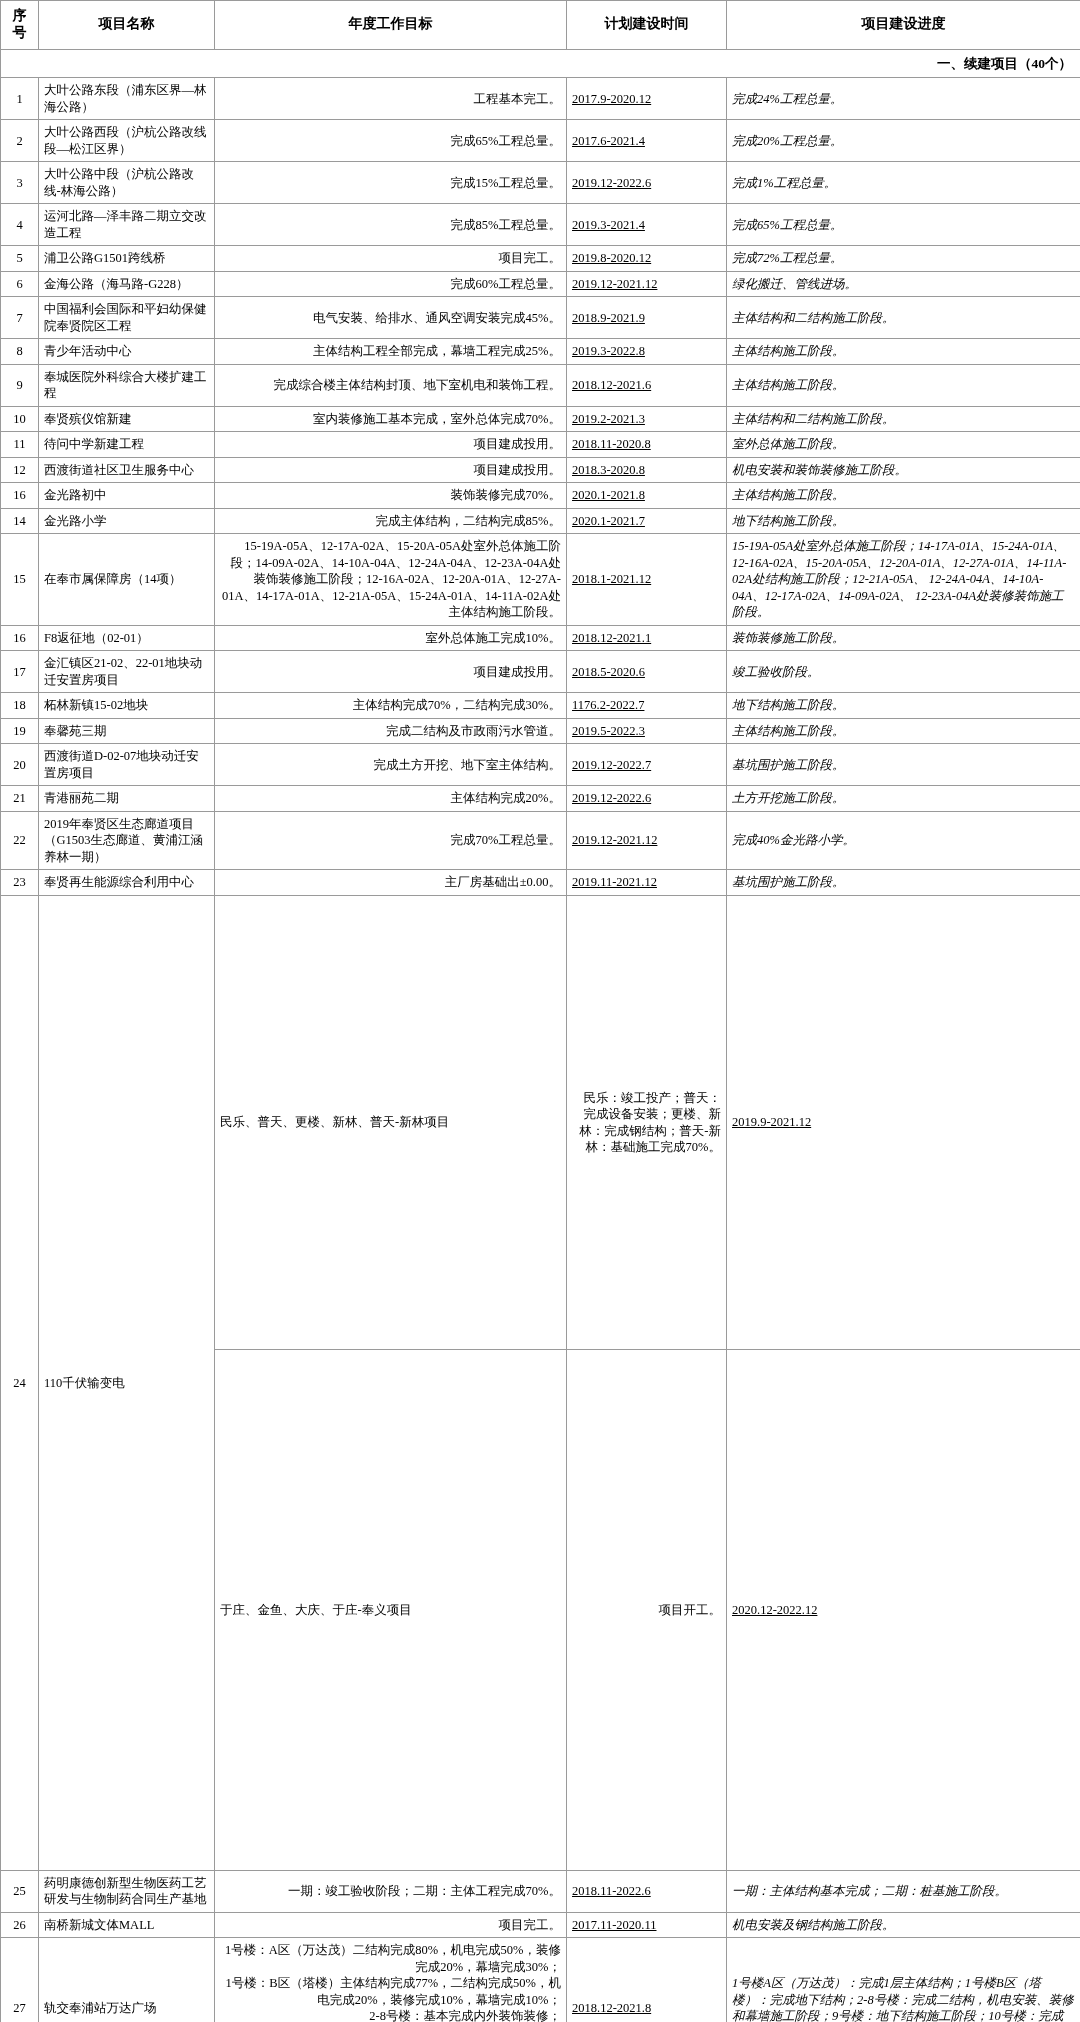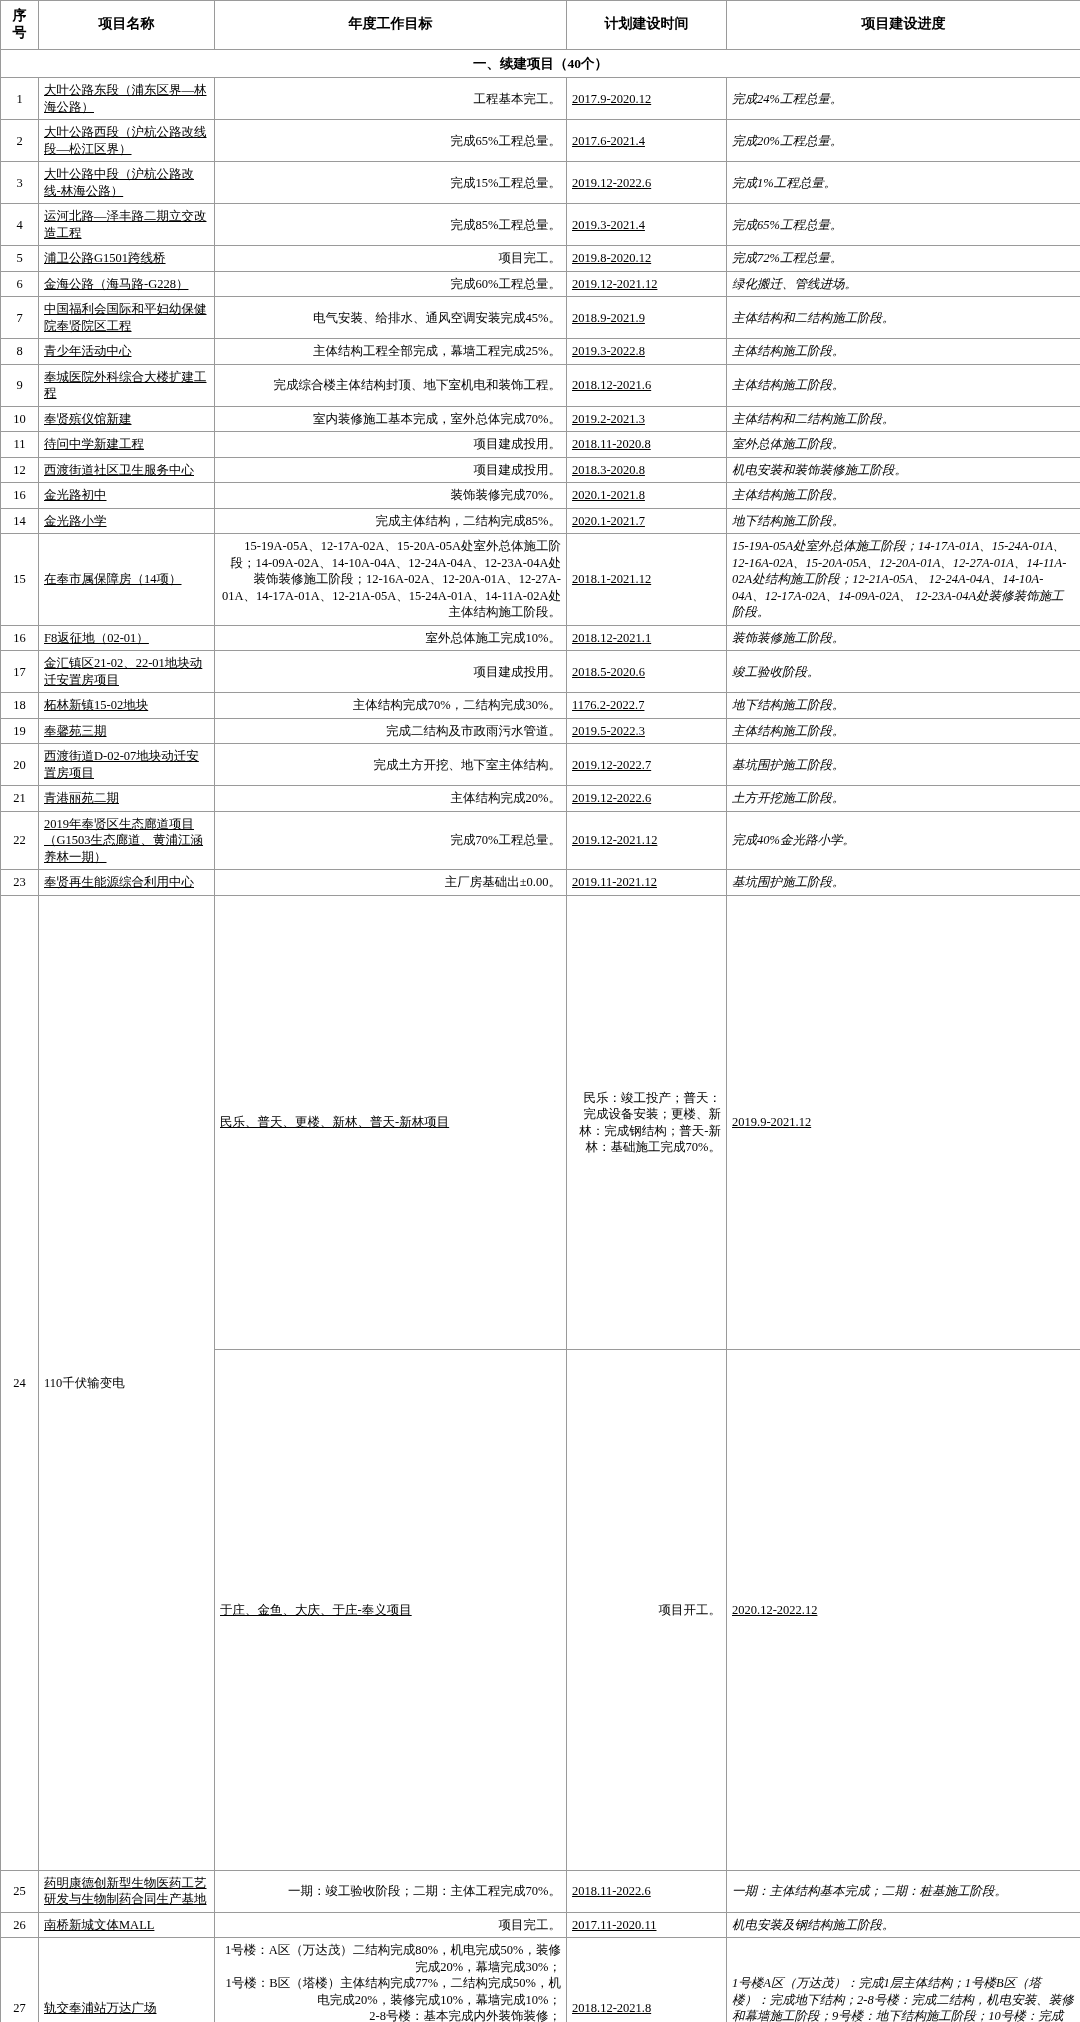--- a/index.html
+++ b/index.html
@@ -50,41 +50,40 @@
     line-height: 1.12;
     padding: 6px 2px;
   }
   td.seq {
     text-align: center;
     padding: 4px 1px;
     font-size: 12.5px;
   }
   td.name {
     text-align: left;
-    text-decoration: underline;
   }
   td.goal {
     text-align: right;
     font-family: Liberation Serif, serif;
   }
   td.time {
     text-align: left;
     white-space: nowrap;
     font-size: 12.5px;
     text-decoration: underline;
   }
   td.prog {
     text-align: left;
     font-style: italic;
   }
   tr.section td {
-    text-align: center;
+    text-align: right;
     font-weight: bold;
     font-size: 13.5px;
-    padding: 5px 24px;
+    padding: 5px 8px;
   }
   td.sub-label {
     padding: 3px 1px;
     font-size: 12.5px;
     line-height: 1.15;
     letter-spacing: 0;
   }
 </style>
 </head>
 <body>

